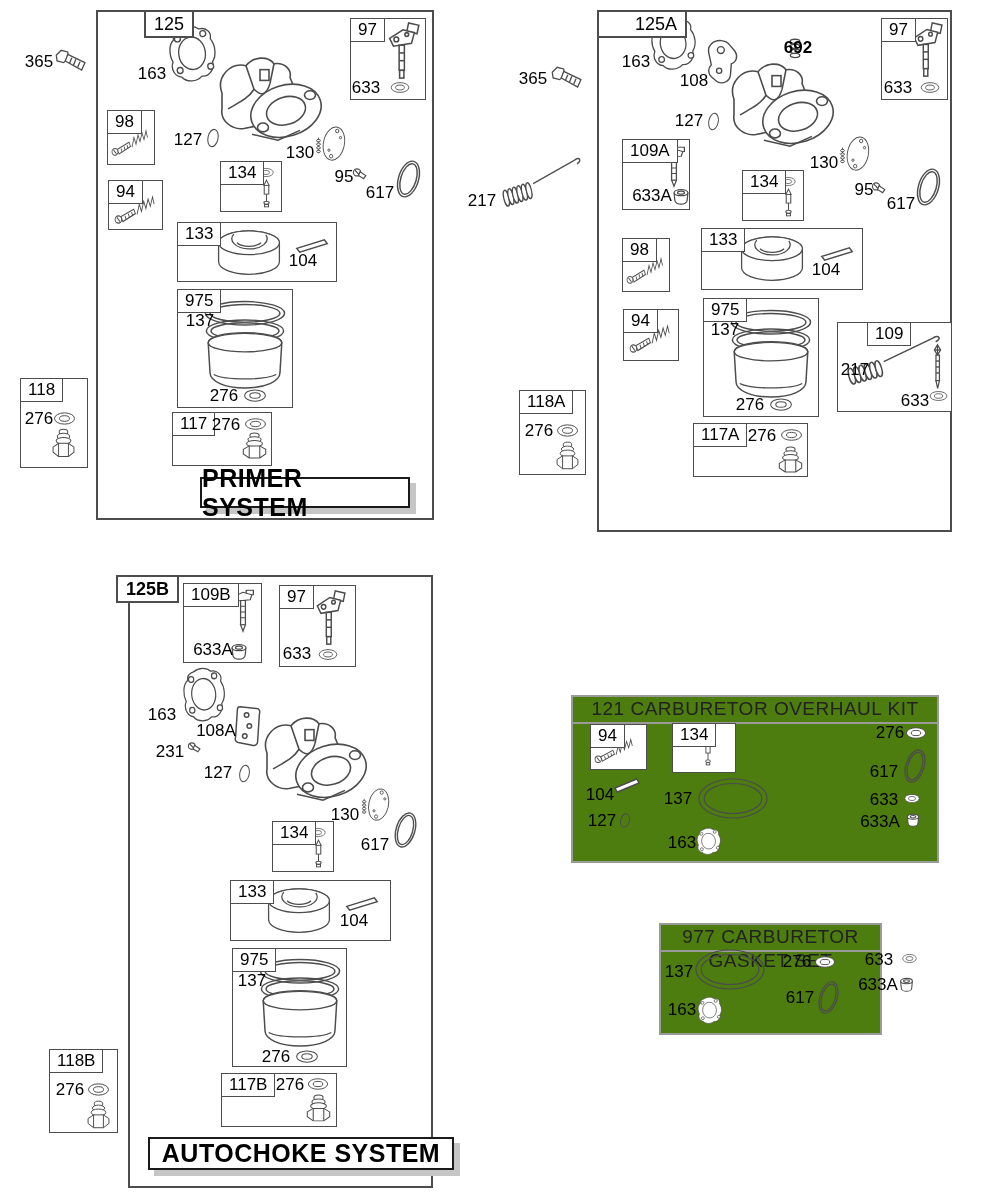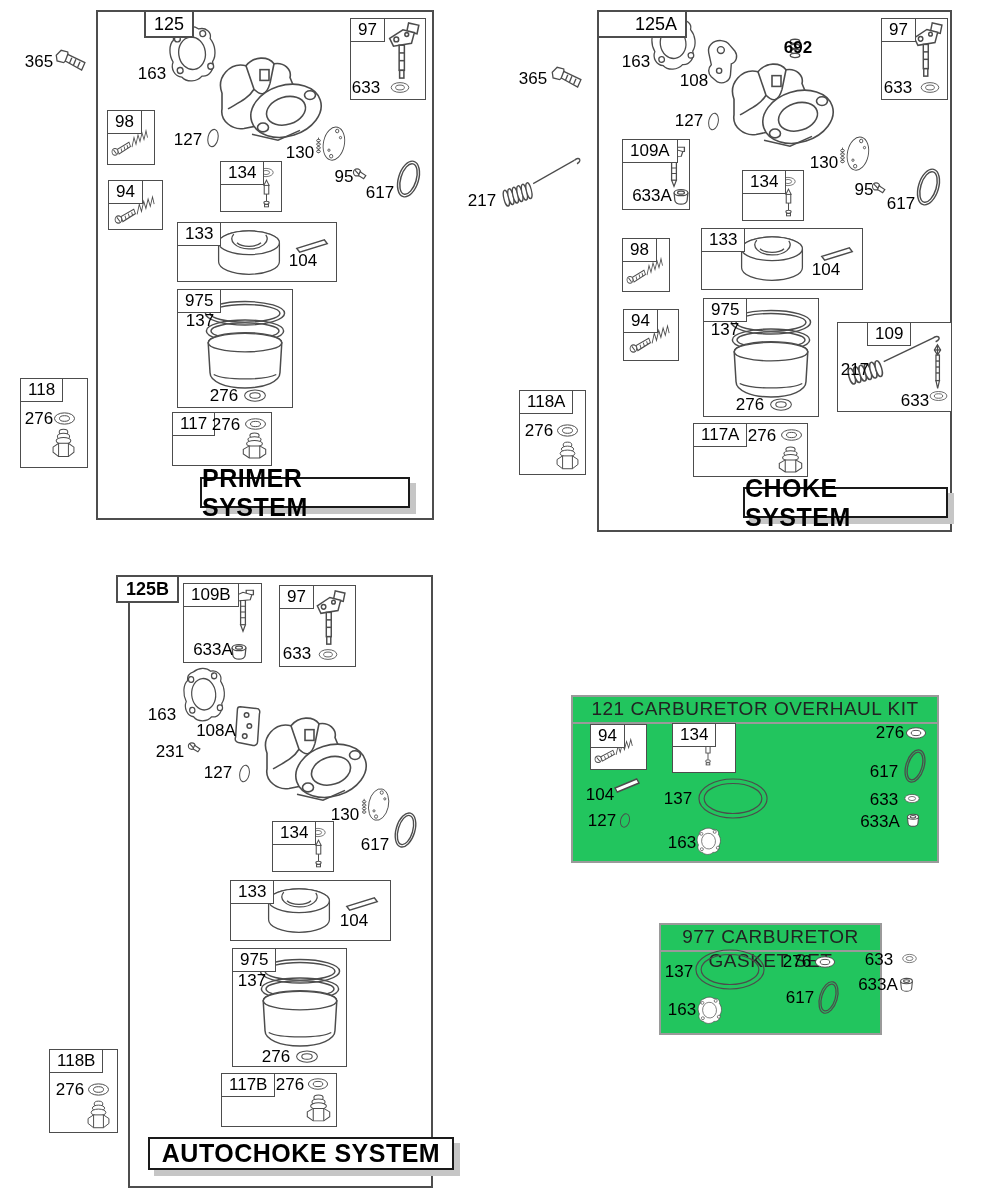--- a/index.html
+++ b/index.html
@@ -1,19 +1,19 @@
 <!DOCTYPE html>
 <html><head>
 <meta charset="utf-8">
 <style>
   html,body{margin:0;padding:0;background:#fff;}
   #canvas{position:relative;width:1000px;height:1200px;background:#fff;overflow:hidden;
           font-family:"Liberation Sans","DejaVu Sans",sans-serif;color:#111;}
   .frame{position:absolute;border:2px solid #4d4d4d;background:transparent;box-sizing:border-box;}
-  .kframe{position:absolute;border:2px solid #9a9a9a;background:#22c55e;box-sizing:border-box;}
+  .kframe{position:absolute;border:2px solid #9a9a9a;background:#4d7c0f;box-sizing:border-box;}
   .ktitle{position:absolute;border-bottom:2px solid #9a9a9a;left:0;right:0;top:0;height:25px;
           text-align:center;font-size:19px;line-height:24px;letter-spacing:.5px;color:#222;}
   .corner{position:absolute;background:#fff;border:2px solid #4d4d4d;font-size:18px;
           padding:0 8px;line-height:24px;box-sizing:border-box;z-index:6;color:#000;}
   .scorner{position:absolute;background:#fff;border:1.6px solid #4d4d4d;font-size:17px;
           padding:0 7px;line-height:22px;box-sizing:border-box;z-index:6;color:#000;}
   .sbox{position:absolute;border:1.6px solid #4d4d4d;background:#fff;box-sizing:border-box;z-index:3;}
   .plabel{position:absolute;transform:translate(-50%,-50%);font-size:17px;white-space:nowrap;
           z-index:7;color:#000;}
   .stitle{position:absolute;border:2.5px solid #1a1a1a;background:#fff;font-weight:bold;
@@ -377,21 +377,20 @@
     <div class="plabel" style="left: 652px; top: 196px;">633A</div>
     <div class="plabel" style="left: 824px; top: 163px;">130</div>
     <div class="plabel" style="left: 864px; top: 190px;">95</div>
     <div class="plabel" style="left: 901px; top: 204px;">617</div>
     <div class="plabel" style="left: 826px; top: 270px;">104</div>
     <div class="plabel" style="left: 725px; top: 330px;">137</div>
     <div class="plabel" style="left: 750px; top: 405px;">276</div>
     <div class="plabel" style="left: 855px; top: 370px;">217</div>
     <div class="plabel" style="left: 915px; top: 401px;">633</div>
     <div class="plabel" style="left: 762px; top: 436px;">276</div>
-    <div class="stitle" style="left: 743px; top: 487px; width: 205px; height: 31px;">CHOKE SYSTEM</div>
     <div class="frame" style="left: 128px; top: 575px; width: 305px; height: 613px;"></div>
     <div class="corner" style="left: 116px; top: 575px; font-weight: bold;">125B</div>
     <div class="sbox" style="left: 183px; top: 583px; width: 79px; height: 80px;"></div>
     <div class="scorner" style="left: 183px; top: 583px;">109B</div>
     <div class="sbox" style="left: 279px; top: 585px; width: 77px; height: 82px;"></div>
     <div class="scorner" style="left: 279px; top: 585px;">97</div>
     <div class="sbox" style="left: 272px; top: 821px; width: 62px; height: 51px;"></div>
     <div class="scorner" style="left: 272px; top: 821px;">134</div>
     <div class="sbox" style="left: 230px; top: 880px; width: 161px; height: 61px;"></div>
     <div class="scorner" style="left: 230px; top: 880px;">133</div>

